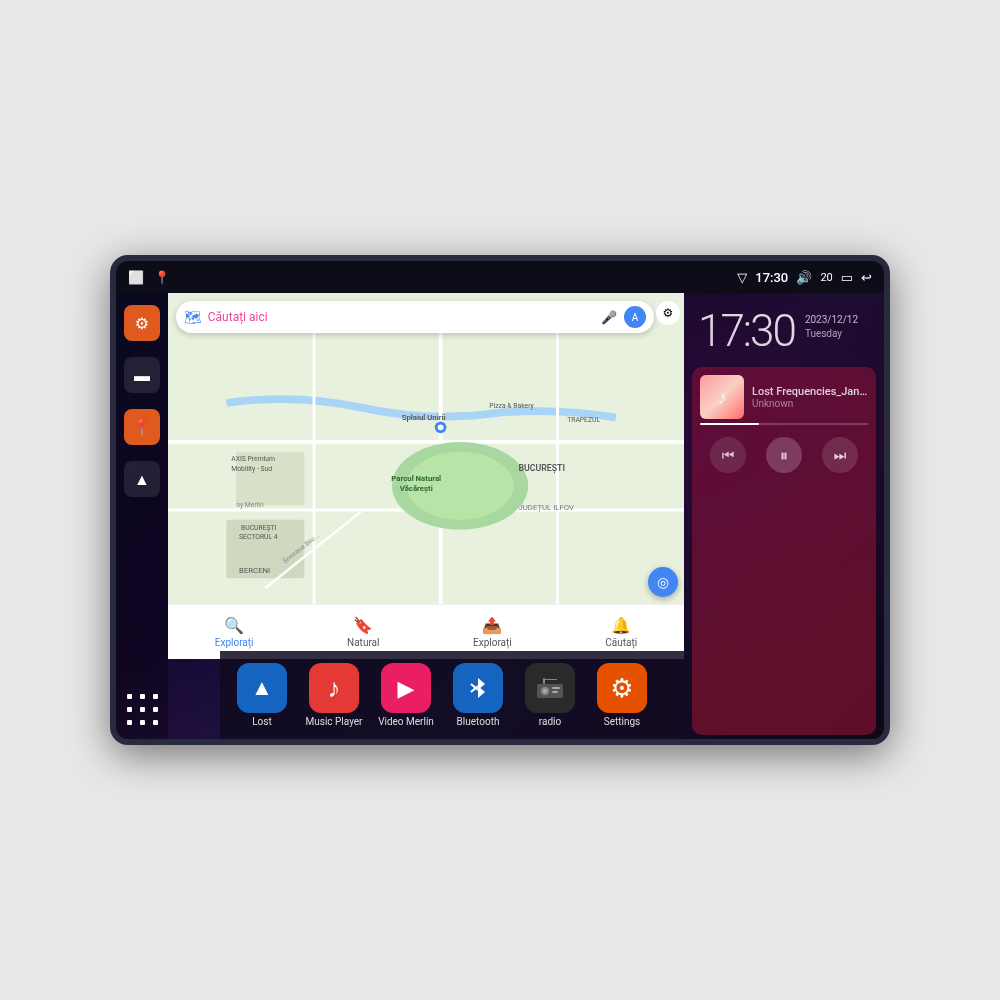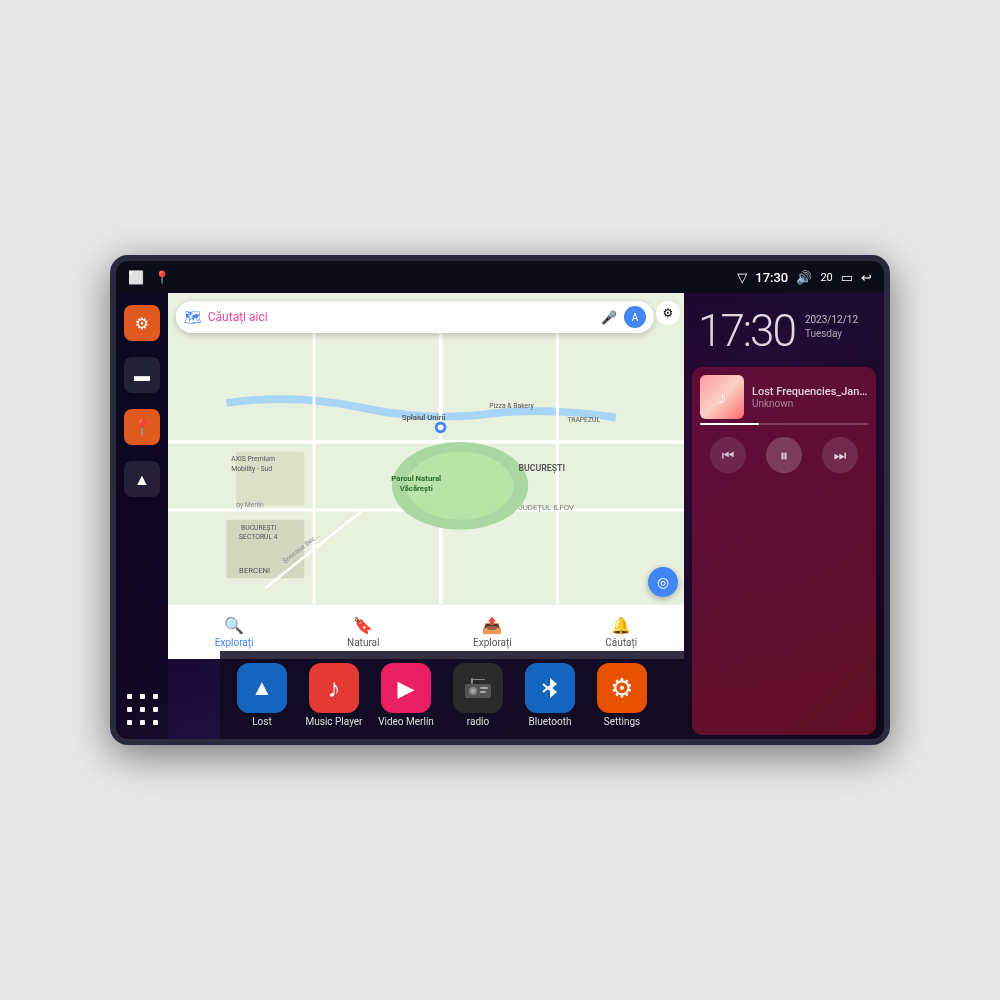--- a/index.html
+++ b/index.html
@@ -563,45 +563,45 @@
           </div>
           <span class="app-label">Music Player</span>
         </div>
         <div class="app-item">
           <div class="app-icon-wrap pink">
             <span style="color:white;font-size:22px;">▶</span>
           </div>
           <span class="app-label">Video Merlin</span>
         </div>
         <div class="app-item">
+          <div class="app-icon-wrap bt-blue">
+            <svg width="26" height="26" viewBox="0 0 26 26">
+              <path d="M13 3 L20 9 L13 15 L13 3Z" fill="white"></path>
+              <path d="M13 23 L20 17 L13 11 L13 23Z" fill="white"></path>
+              <line x1="6" y1="9" x2="13" y2="15" stroke="white" stroke-width="2"></line>
+              <line x1="6" y1="17" x2="13" y2="11" stroke="white" stroke-width="2"></line>
+            </svg>
+          </div>
+          <span class="app-label">Bluetooth</span>
+        </div>
+        <div class="app-item">
           <div class="app-icon-wrap dark-radio" style="background:#2a2a2a;">
             <svg width="30" height="24" viewBox="0 0 30 24">
               <rect x="2" y="8" width="26" height="14" rx="2" fill="#555"></rect>
               <circle cx="10" cy="15" r="4" fill="#888"></circle>
               <circle cx="10" cy="15" r="2" fill="#aaa"></circle>
               <rect x="17" y="11" width="8" height="2" rx="1" fill="#aaa"></rect>
               <rect x="17" y="15" width="6" height="2" rx="1" fill="#aaa"></rect>
               <rect x="8" y="2" width="2" height="6" rx="1" fill="#888"></rect>
               <rect x="10" y="3" width="12" height="1" rx="0.5" fill="#888"></rect>
             </svg>
           </div>
           <span class="app-label">radio</span>
         </div>
         <div class="app-item">
-          <div class="app-icon-wrap bt-blue">
-            <svg width="26" height="26" viewBox="0 0 26 26">
-              <path d="M13 3 L20 9 L13 15 L13 3Z" fill="white"></path>
-              <path d="M13 23 L20 17 L13 11 L13 23Z" fill="white"></path>
-              <line x1="6" y1="9" x2="13" y2="15" stroke="white" stroke-width="2"></line>
-              <line x1="6" y1="17" x2="13" y2="11" stroke="white" stroke-width="2"></line>
-            </svg>
-          </div>
-          <span class="app-label">Bluetooth</span>
-        </div>
-        <div class="app-item">
           <div class="app-icon-wrap settings-orange">
             <span style="color:white;font-size:26px;">⚙</span>
           </div>
           <span class="app-label">Settings</span>
         </div>
 
       </div>
     </div>
 
     <div class="right-panel">

